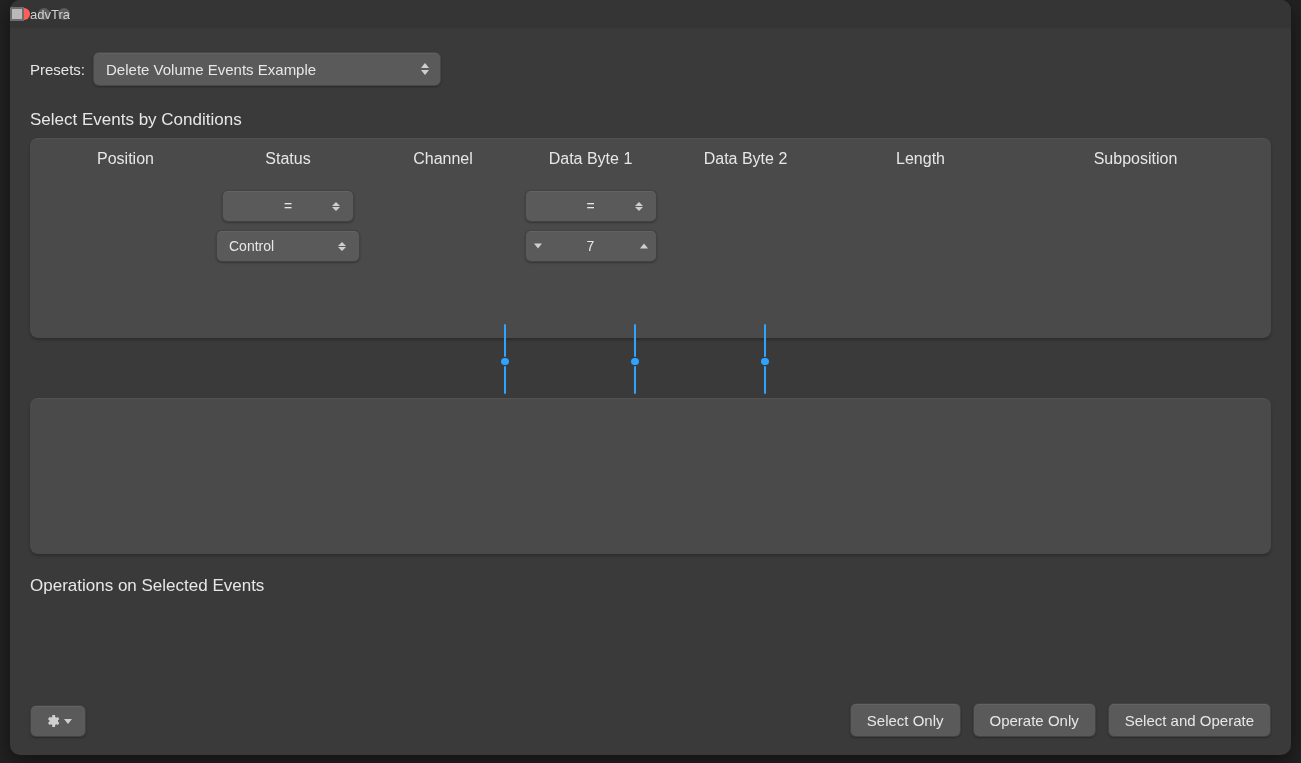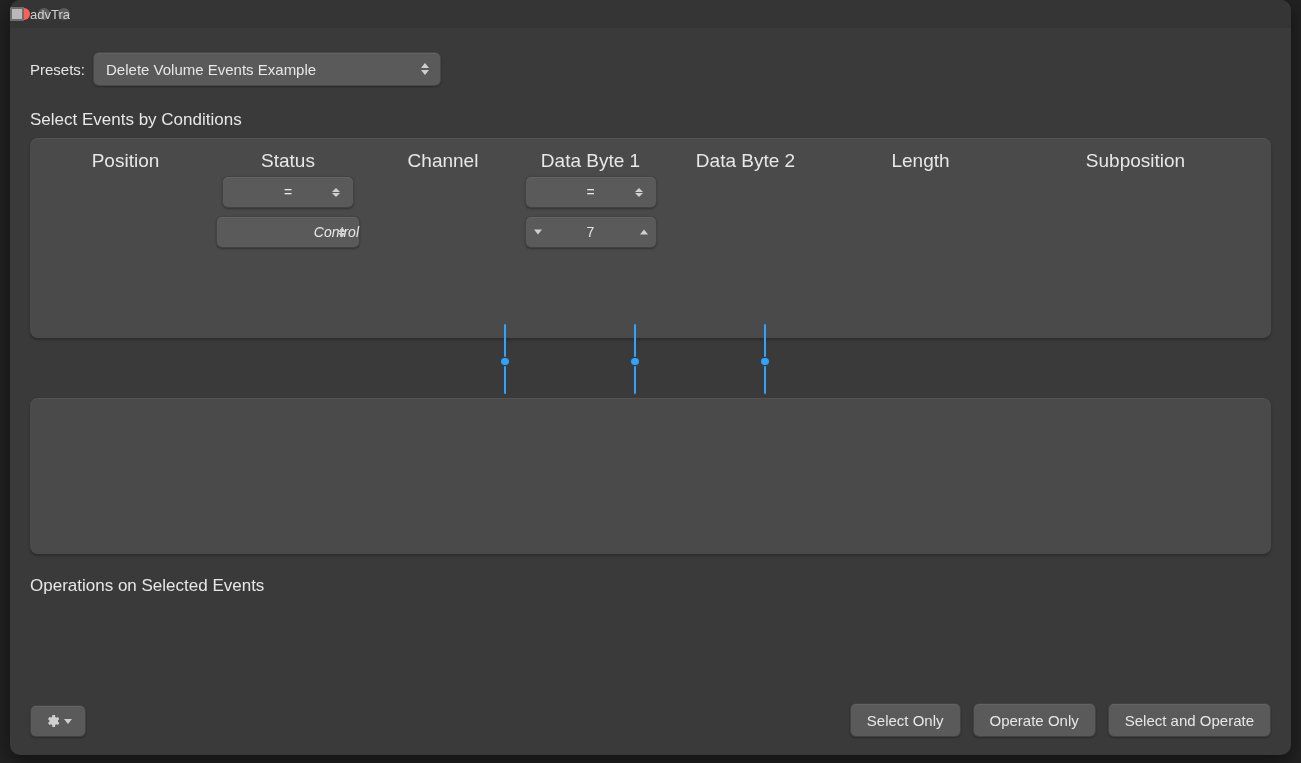--- a/index.html
+++ b/index.html
@@ -95,23 +95,23 @@
   .section-title{font-size:17px;color:var(--text);margin-bottom:8px;}
   .panel{
     background:var(--panel);
     border-radius:8px;
     box-shadow:0 1px 0 rgba(255,255,255,.05) inset, 0 2px 3px rgba(0,0,0,.25);
   }
   .panel-top{height:178px;padding:12px 18px 10px 18px;position:relative;}
   .headers{
     display:grid;
     grid-template-columns: 155px 170px 140px 155px 155px 195px 1fr;
-    font-size:19px;
-    color:var(--text);
-    margin-bottom:4px;
+    font-size:16px;
+    color:var(--text);
+    margin-bottom:22px;
     justify-items: center;
   }
   .col{
     display:flex;flex-direction:column;gap:8px;align-items:center;
   }
   .ctrl-sm{
     background:var(--ctrl);
     border:1px solid rgba(0,0,0,.25);
     border-radius:6px;
     height:30px; width:130px;
@@ -240,21 +240,21 @@
       <div class="cond-grid">
         <div class="col"></div>
         <div class="col">
           <div class="ctrl-sm">
             <span>=</span>
             <div class="stepper">
                 <div class="tri-up"></div>
                 <div class="tri-down"></div>
               </div>
           </div>
-          <div class="ctrl-sm" style="justify-content:flex-end;padding-left:12px;font-style:italic;">
+          <div class="ctrl-sm" style="justify-content:flex-start;padding-left:12px;">
             <span>Control</span>
             <div class="stepper">
                 <div class="tri-up"></div>
                 <div class="tri-down"></div>
               </div>
           </div>
         </div>
         <div class="col"></div>
         <div class="col">
           <div class="ctrl-sm">

